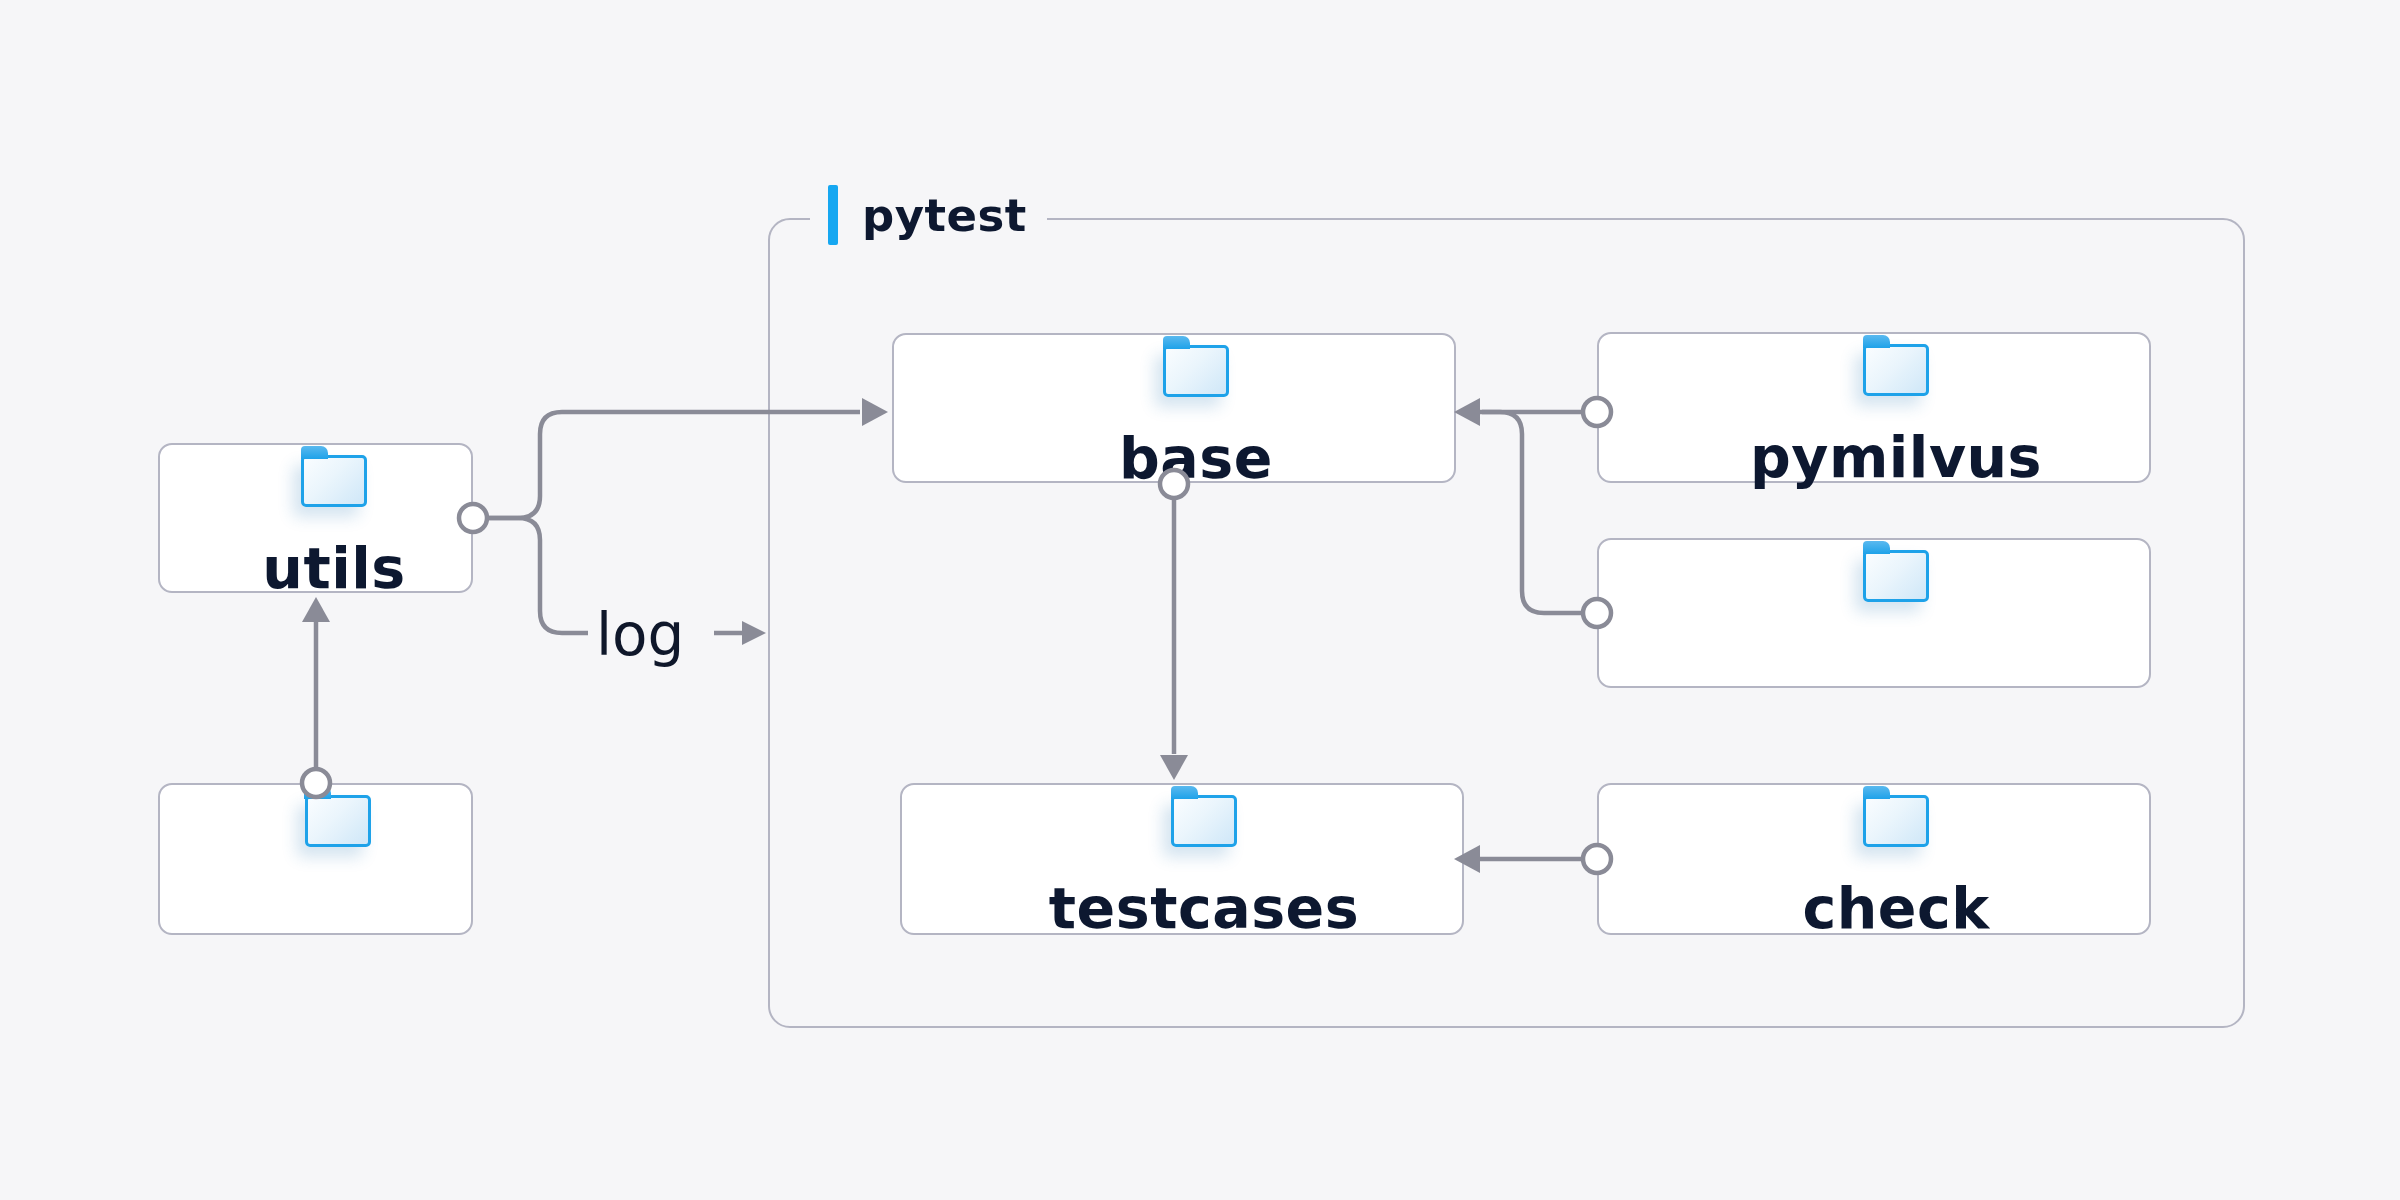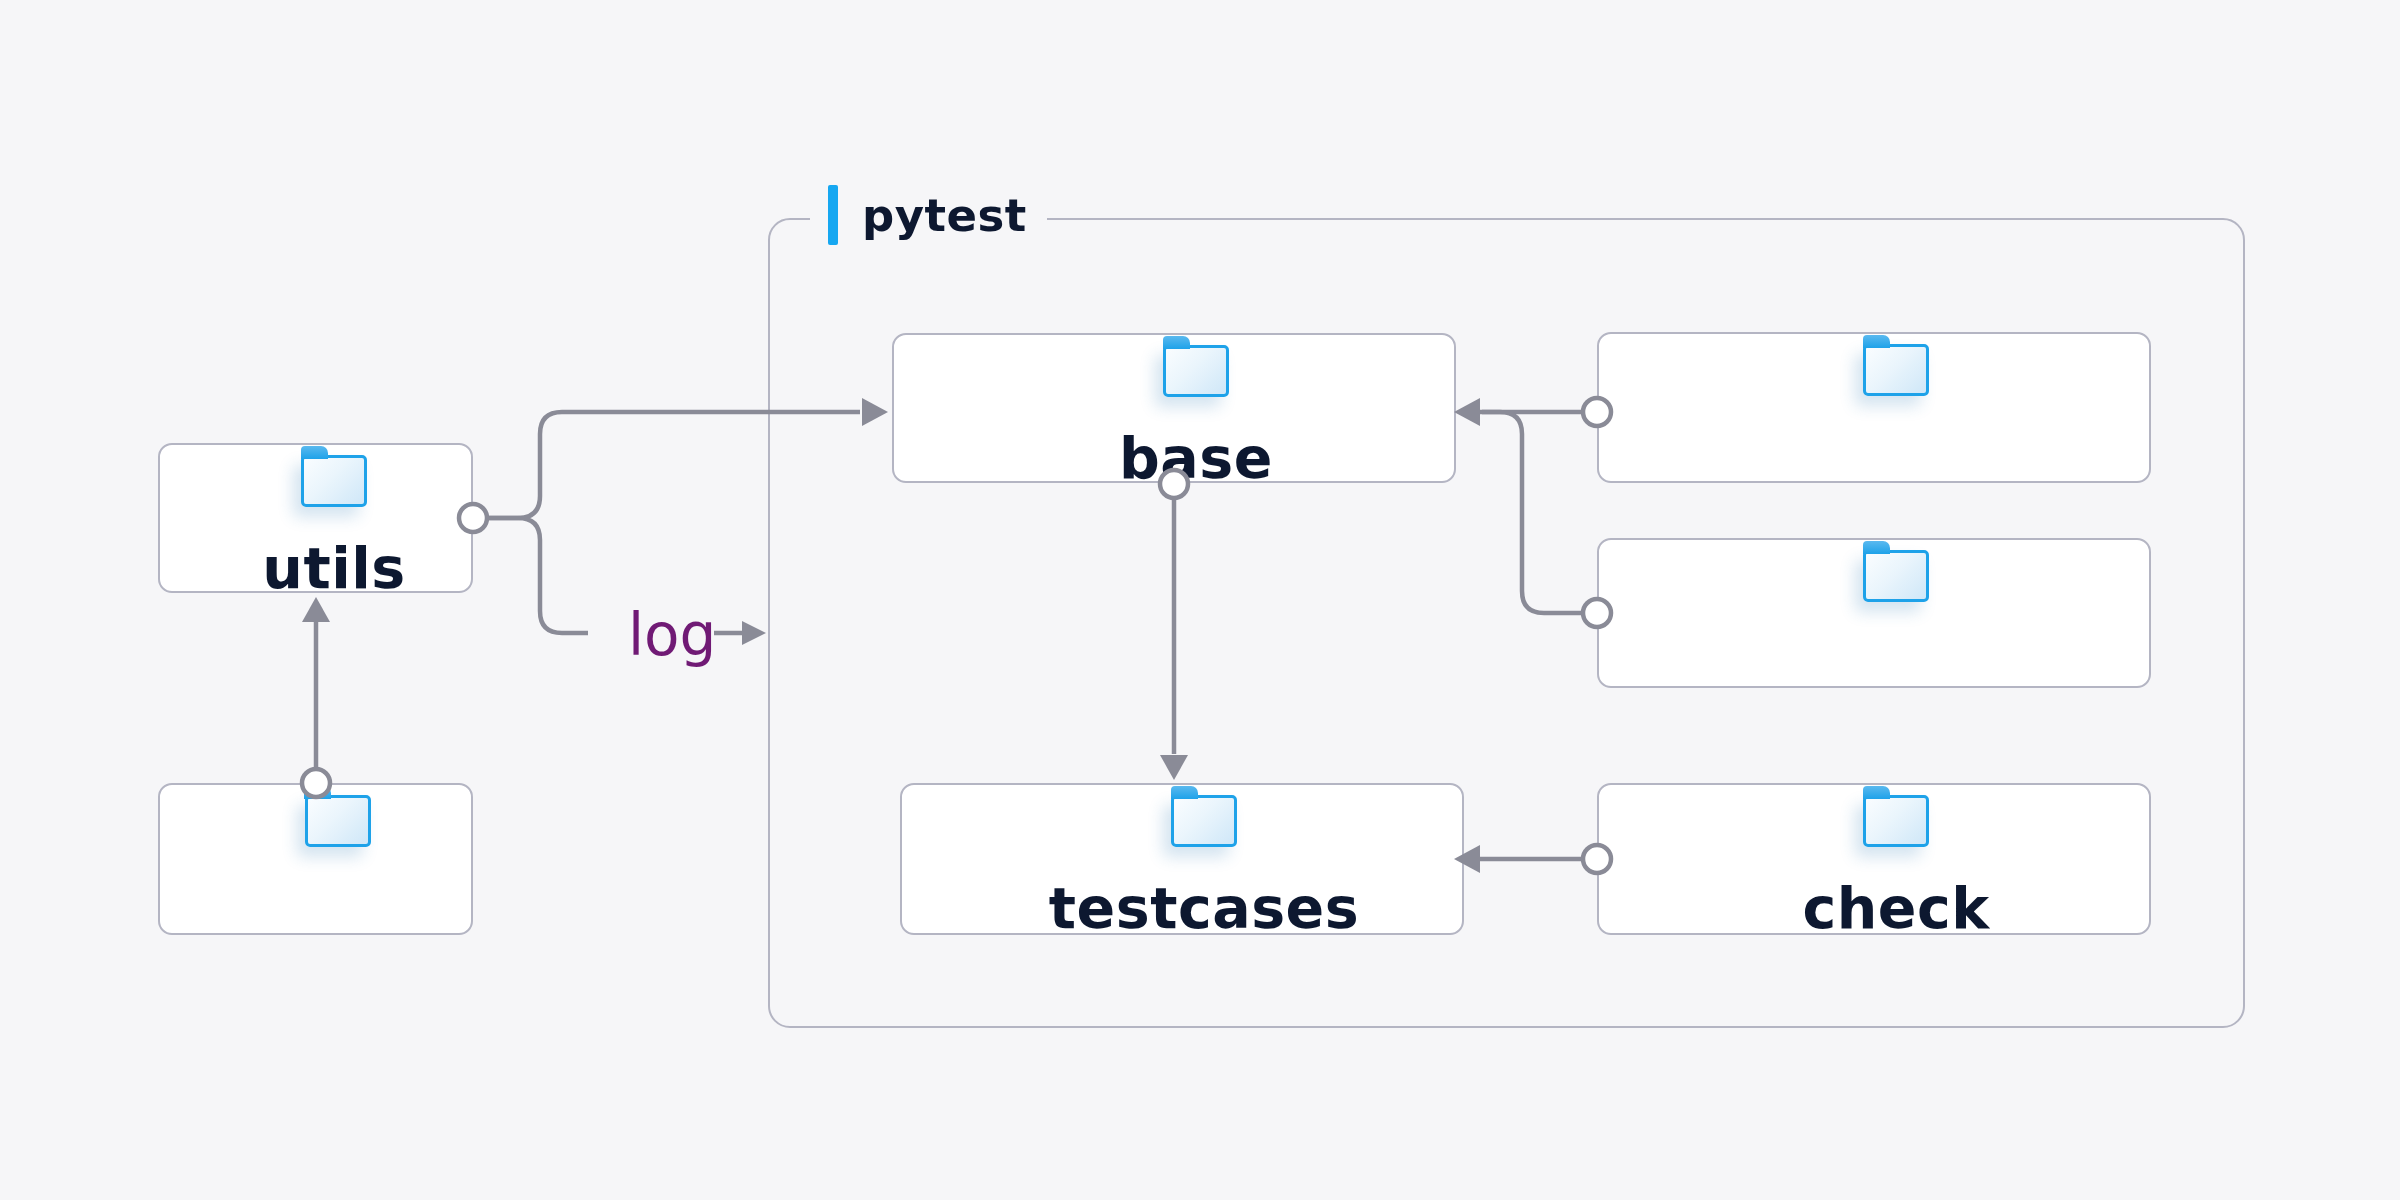--- a/index.html
+++ b/index.html
@@ -59,21 +59,21 @@
   .folder::before{
     content:"";position:absolute;left:-3.5px;top:-12px;
     width:27px;height:13px;
     background:linear-gradient(180deg,#5ab9ef 0%,#1ea2e9 100%);
     border-radius:4px 7px 0 0;
   }
 
   
   .log-label{
     position:absolute;left:596px;top:604px;z-index:3;
-    font-size:58px;font-weight:400;color:#701a75;line-height:62px;margin-left:32px;
+    font-size:58px;font-weight:400;color:#0f172a;line-height:62px;
   }
 
   svg.wires{position:absolute;left:0;top:0;z-index:5;pointer-events:none;}
   svg .wire{stroke:#8a8b97;stroke-width:4.5;fill:none;}
   svg .head{fill:#8a8b97;stroke:none;}
   svg .port{fill:#ffffff;stroke:#8a8b97;stroke-width:4.5;}
 </style>
 </head>
 <body>
 
@@ -94,20 +94,21 @@
     <span class="folder"></span>
   </div>
 
   <div class="node n-base">
     <span class="folder"></span>
     <span class="label">base</span>
   </div>
 
   <div class="node n-pymilvus">
     <span class="folder"></span>
+    <span class="label">pymilvus</span>
   </div>
 
   <div class="node n-check">
     <span class="folder"></span>
   </div>
 
   <div class="node n-testcases">
     <span class="folder"></span>
     <span class="label">testcases</span>
   </div>

